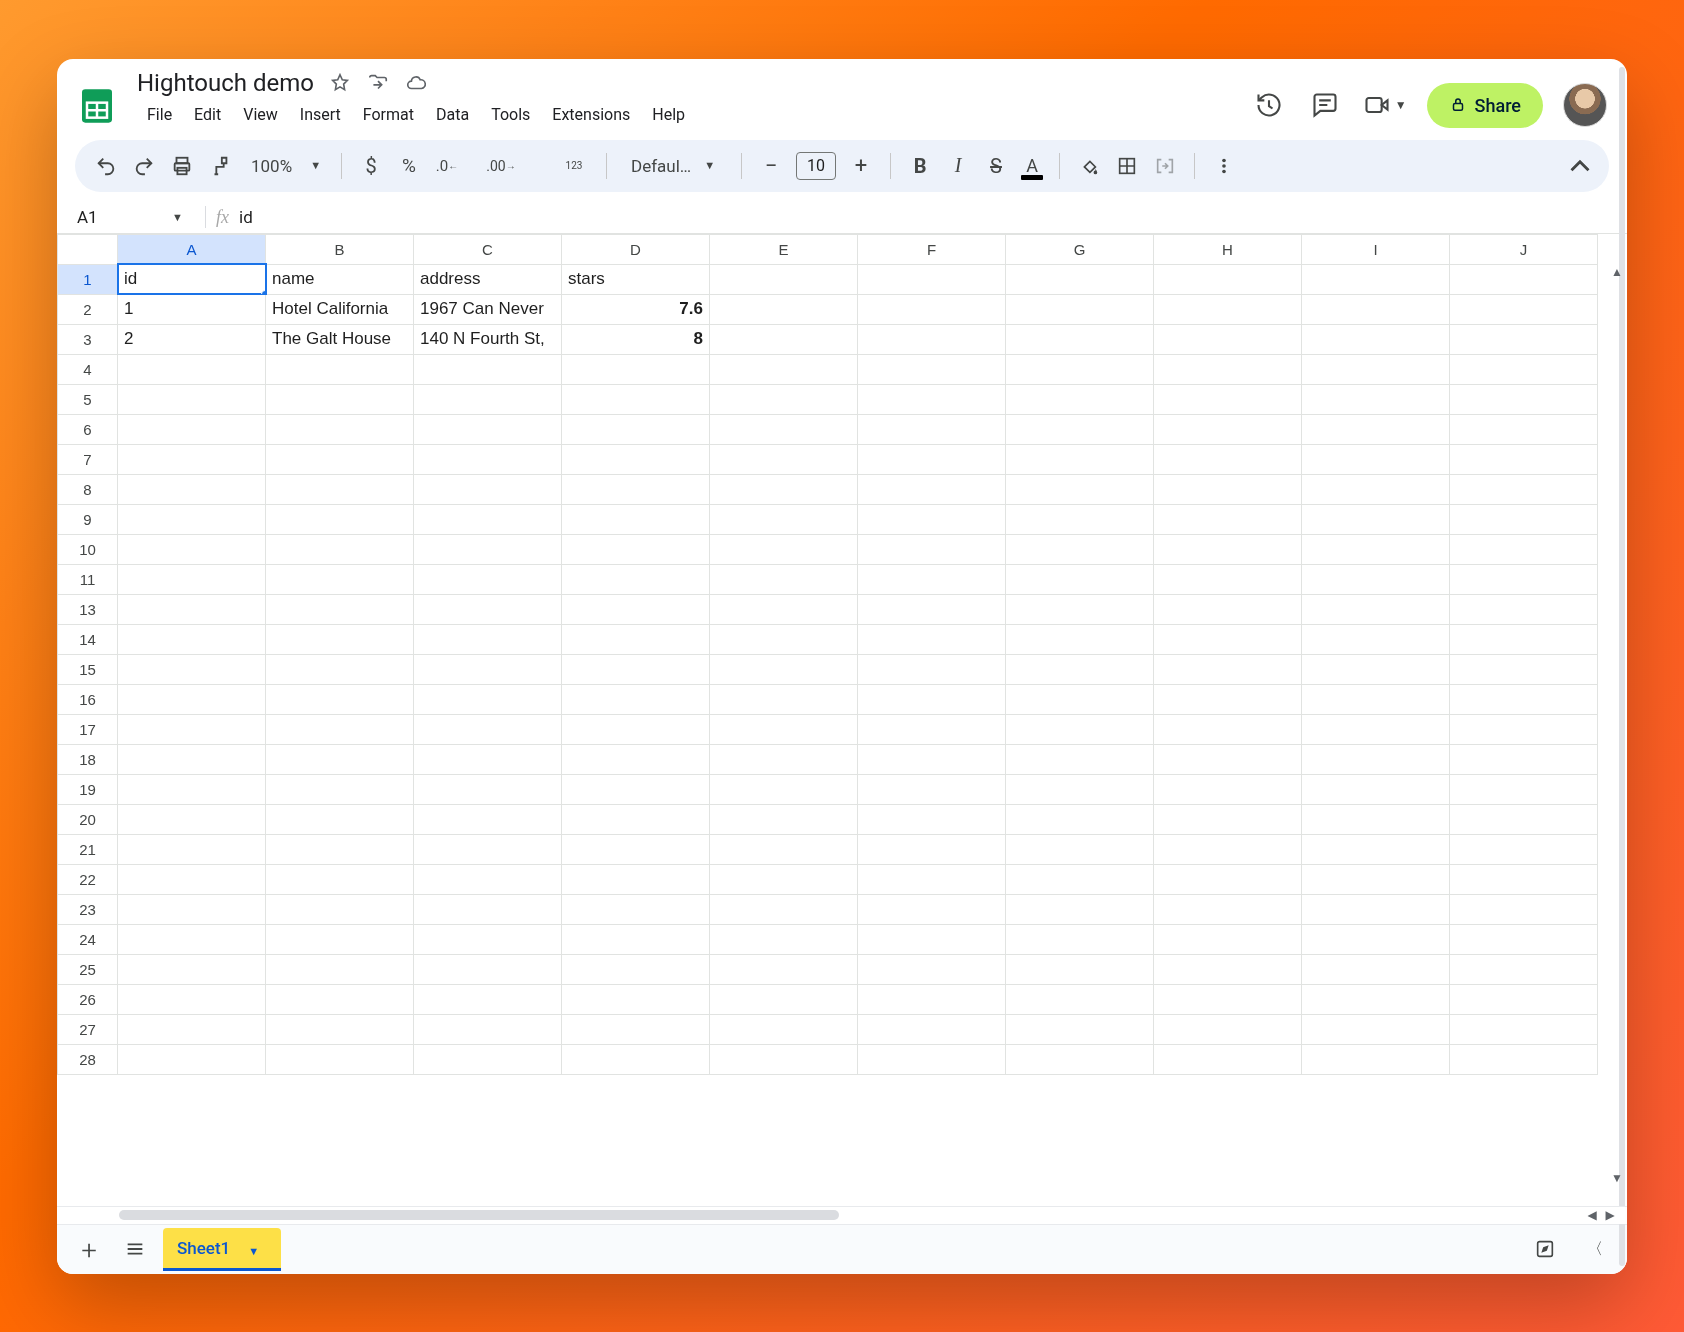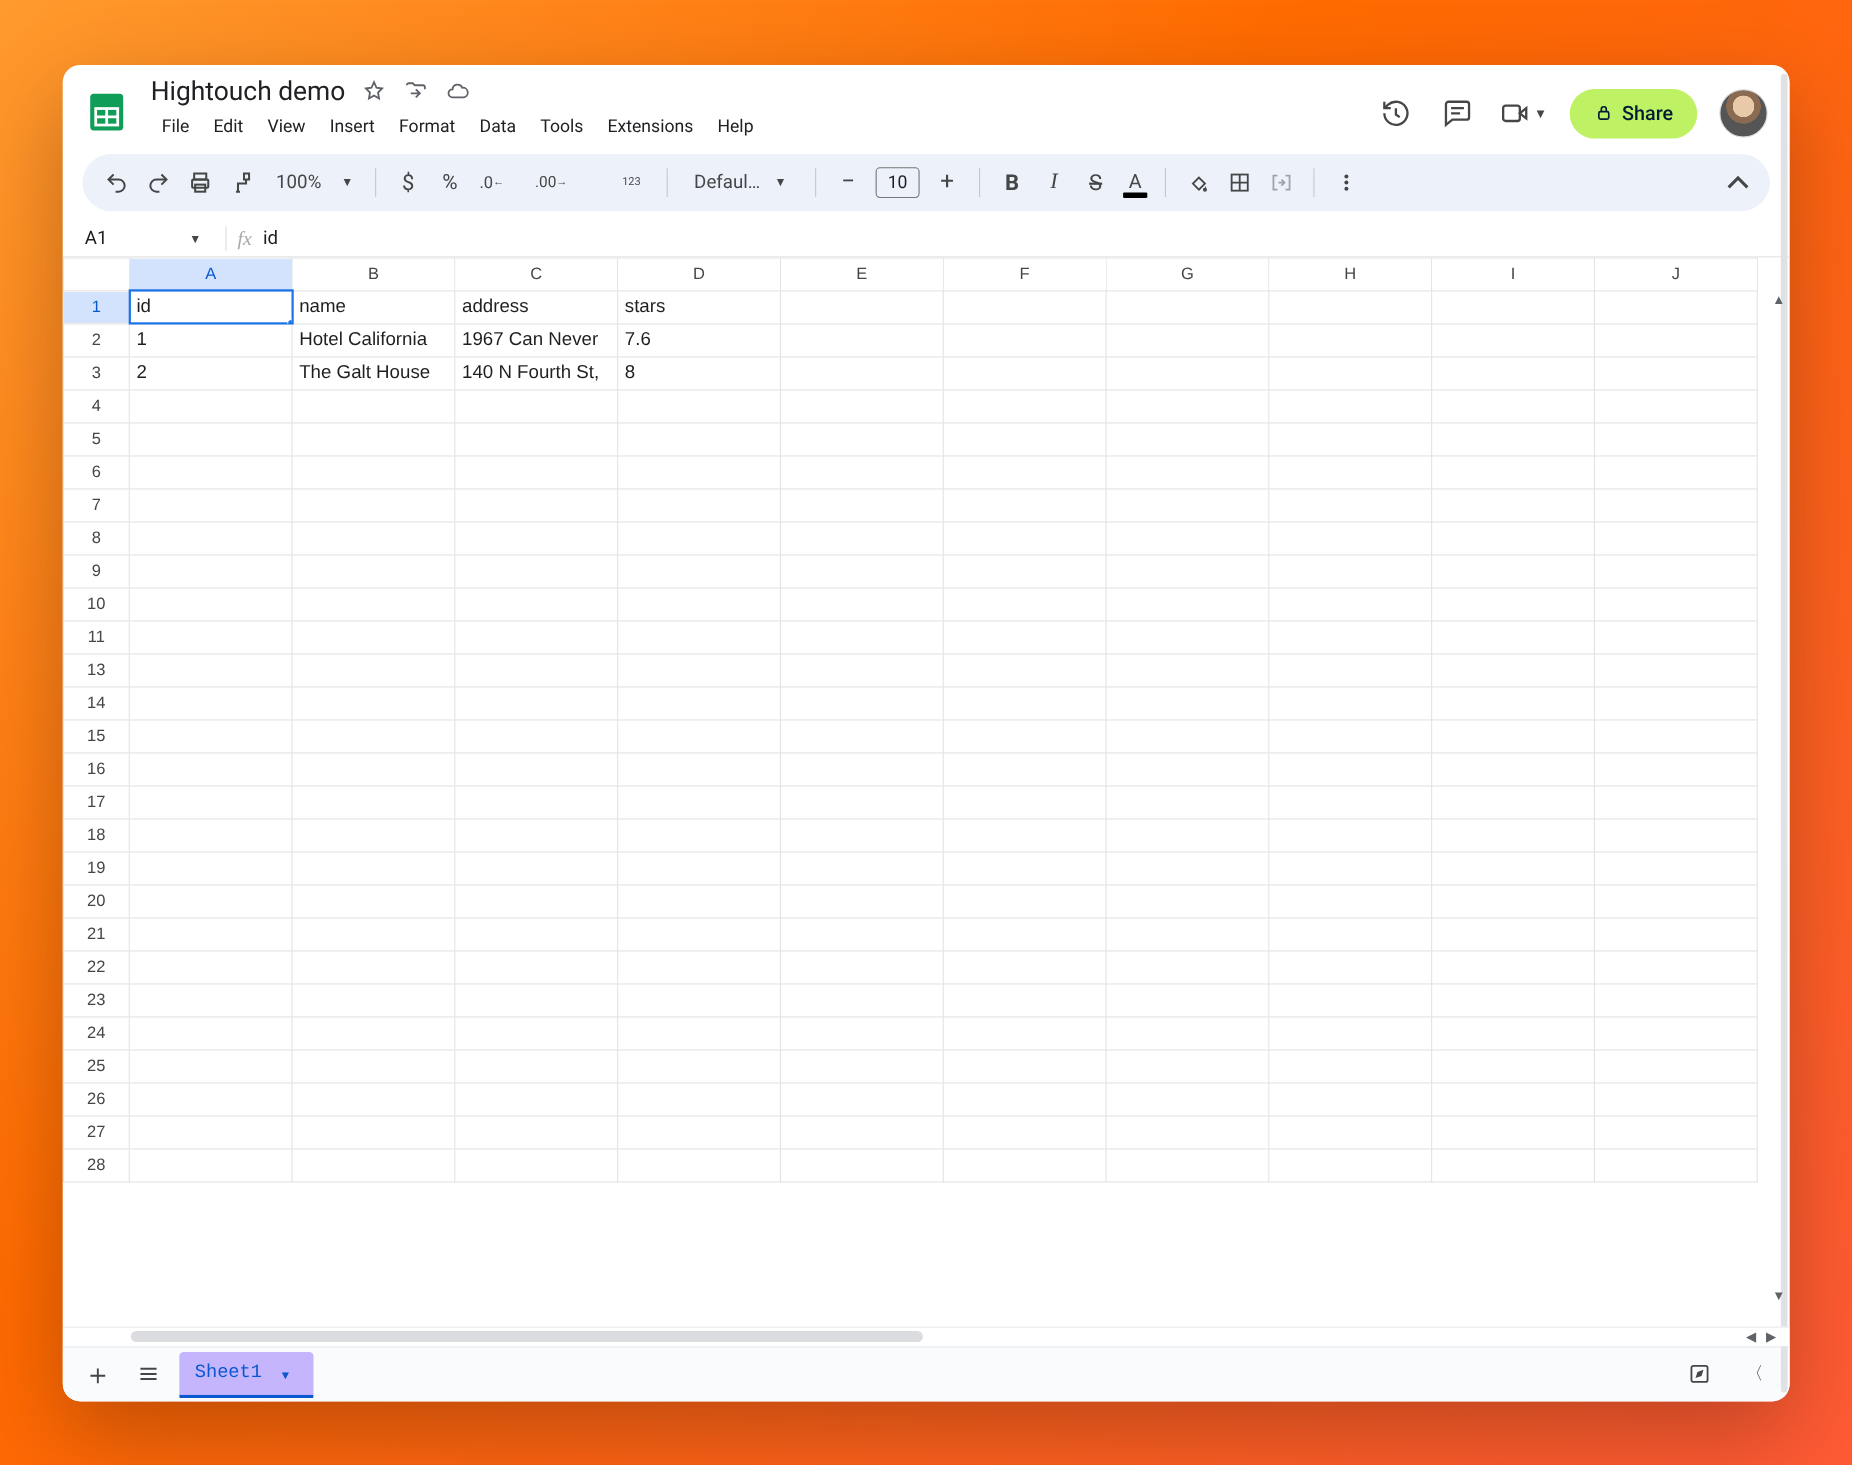--- a/index.html
+++ b/index.html
@@ -28,21 +28,21 @@
   .chrome-scroll {
     position: absolute;
     right: 2px; top: 8px; bottom: 8px;
     width: 6px;
     background: #dfe1e5;
     border-radius: 4px;
   }
   
   .topbar {
     display: flex;
-    align-items: center;
+    align-items: flex-end;
     padding: 10px 20px 0 14px;
     gap: 14px;
   }
   .logo {
     width: 52px; height: 52px;
     display: flex; align-items: flex-end; justify-content: center;
     padding-bottom: 2px;
   }
   .logo svg { width: 40px; height: 40px; }
   .titleblock { flex: 0 0 auto; }
@@ -178,21 +178,21 @@
   .sheet thead th.corner { background:#fff; width:60px;}
   .sheet tbody th.rowhdr {
     background: #fff;
     font-weight: normal;
     color: #444746;
     font-size: 15px;
     text-align: center;
     width: 60px;
   }
   .sheet td { padding: 0 6px; text-align: left; }
-  .sheet td.num { text-align: left; }
+  .sheet td.num { text-align: right; font-weight: bold; }
   
   .sheet thead th.sel-col { background: #d3e3fd; color:#0b57d0; border-bottom:1px solid #a8c7fa;}
   .sheet tbody th.sel-row { background: #d3e3fd; color:#0b57d0;}
   .sel-cell {
     outline: 2px solid #1a73e8;
     outline-offset: -1px;
     position: relative;
     background:#fff;
   }
   .sel-handle {
@@ -224,30 +224,29 @@
     height: 50px;
     border-top: 1px solid #e8eaed;
     display: flex; align-items: center;
     padding: 0 14px;
     gap: 10px;
     background:#f9fbfd;
     color:#444746;
   }
   .tabs-bar .tb-icon { width:36px;height:36px;display:inline-flex;align-items:center;justify-content:center;border-radius:4px;}
   .sheet-tab {
-    background: #c4b5fd;
+    background: #fde047;
     color: #0b57d0;
     font-weight: 500;
     padding: 10px 14px;
     border-radius: 4px 4px 0 0;
     display: inline-flex; align-items: flex-end; gap: 10px;
     font-size: 17px;
     border-bottom: 3px solid #0b57d0;
     margin-bottom:-1px;
-    font-family:Liberation Mono, monospace;
   }
   .sheet-tab .caret-sm { color:#0b57d0;}
   .tabs-bar .right { margin-left:auto; display:flex; gap:14px; align-items:center;}
 </style>
 </head>
 <body>
 
 <div class="frame">
   <div class="chrome-scroll"></div>
 

